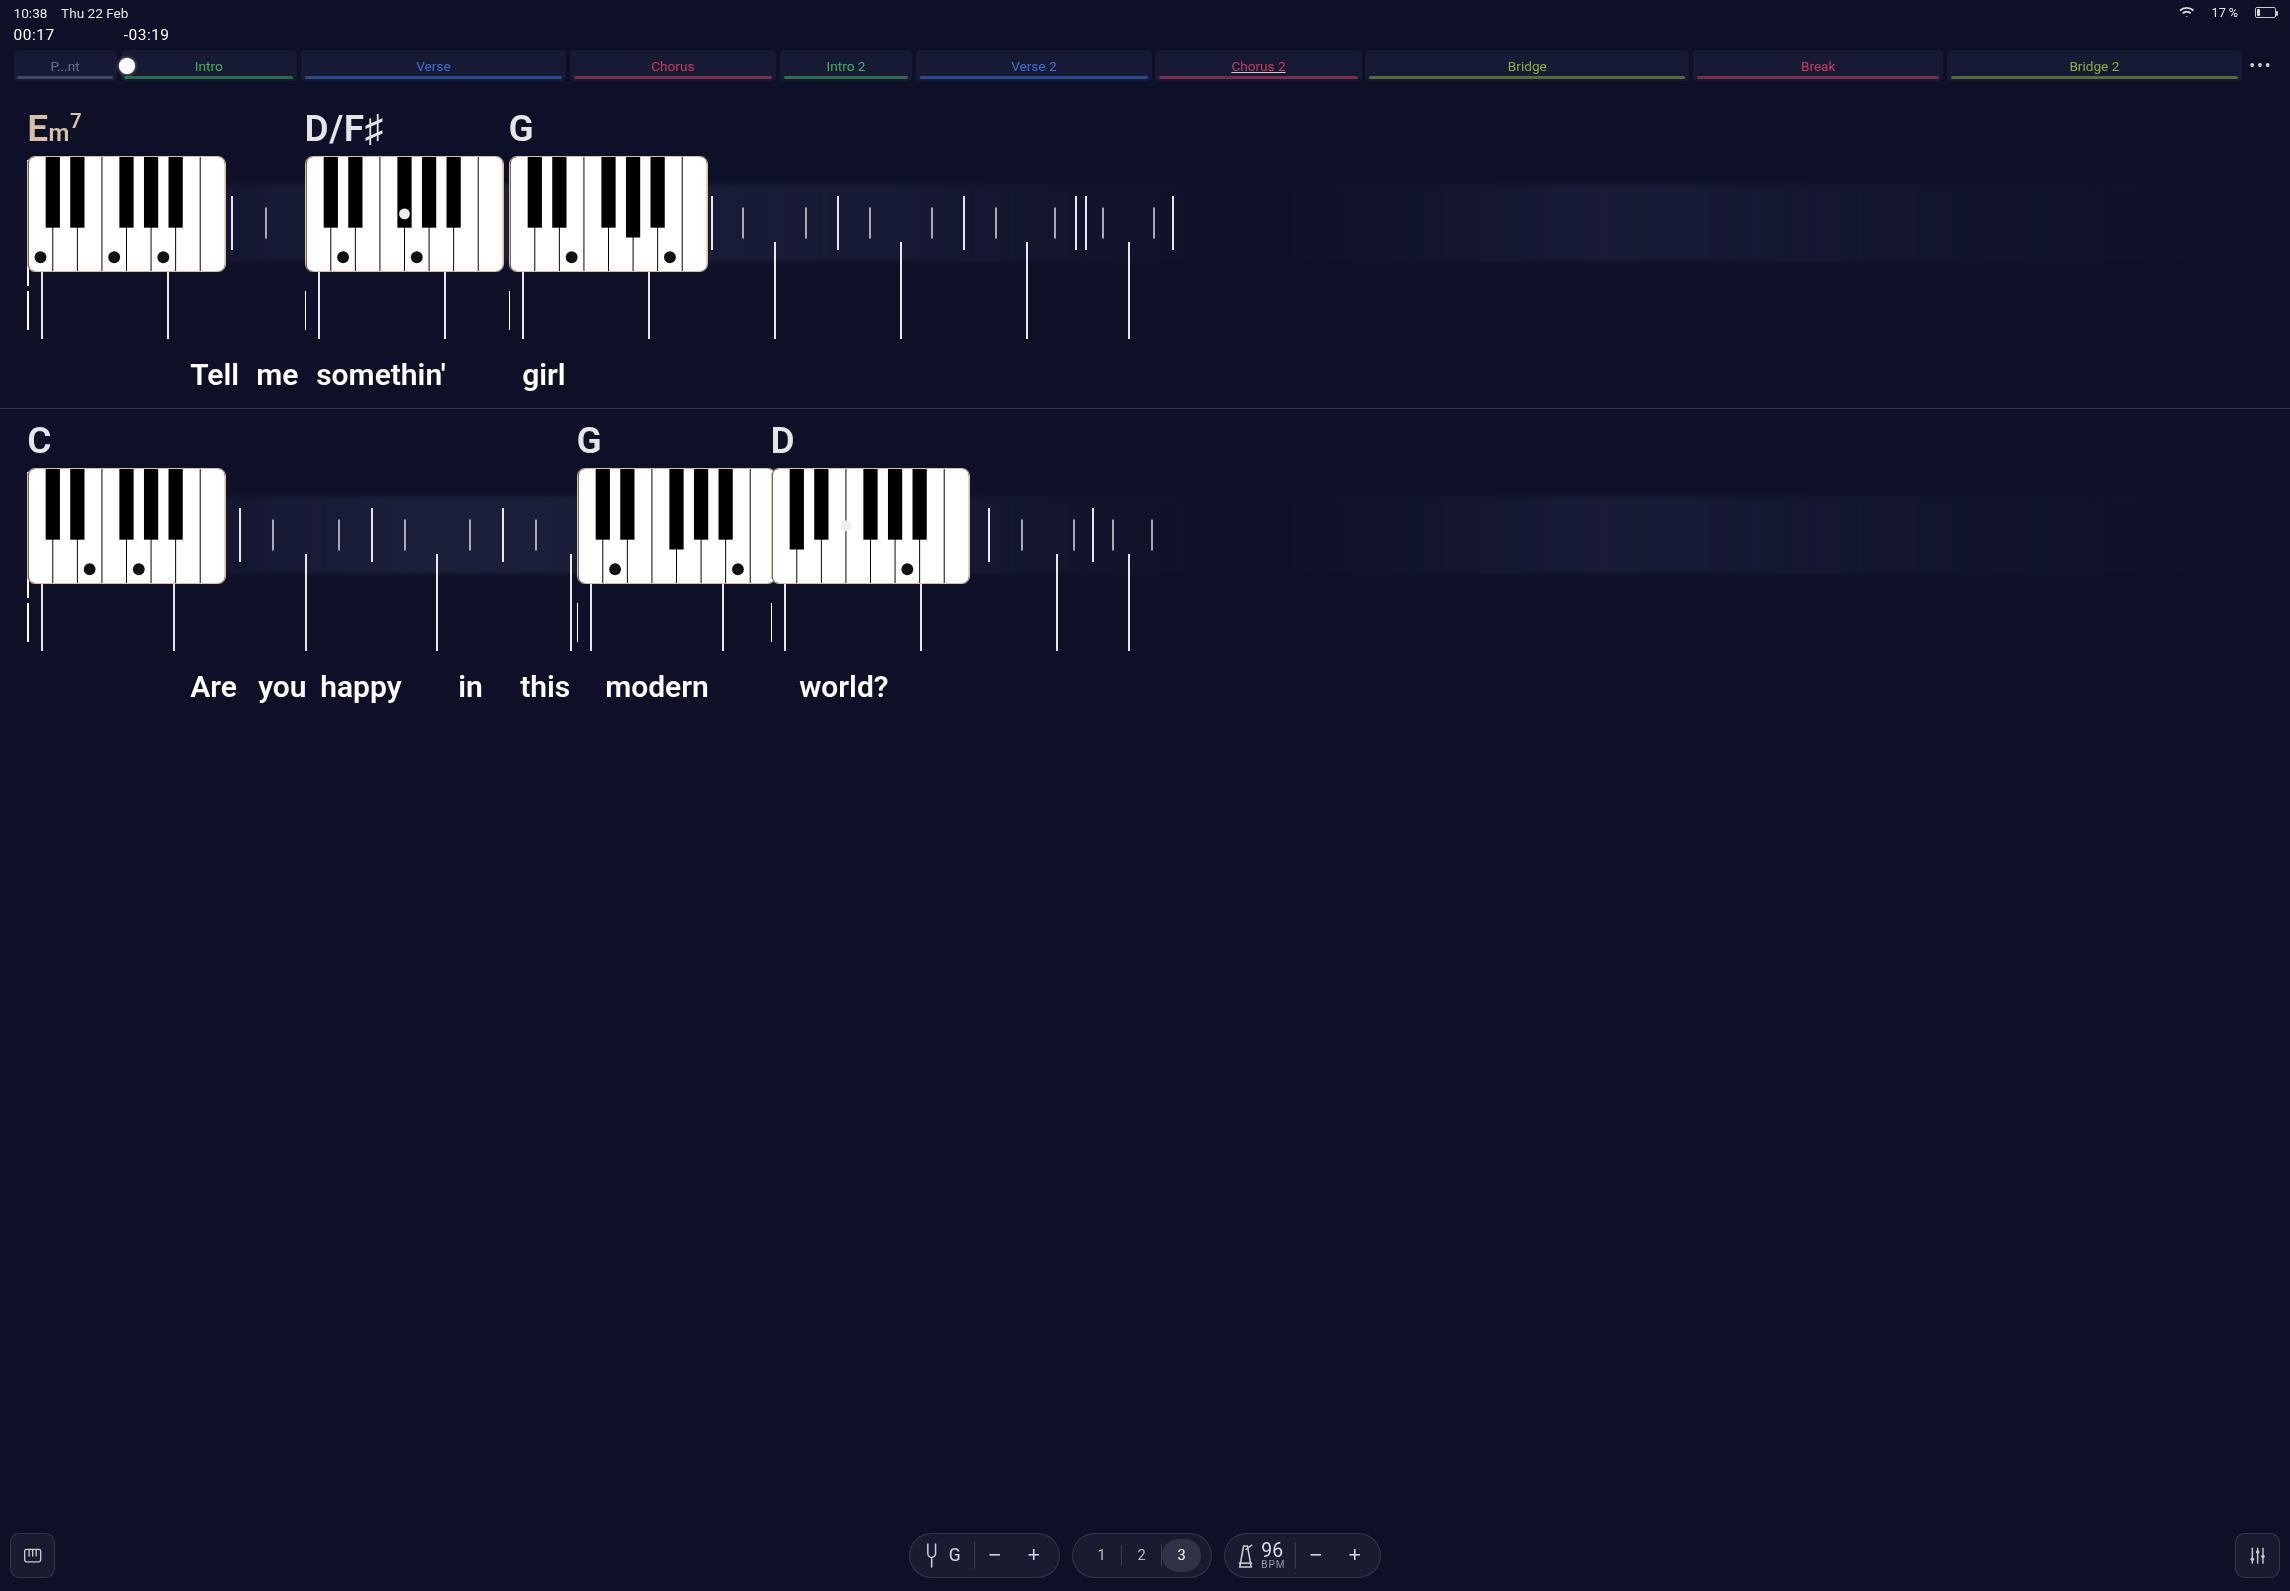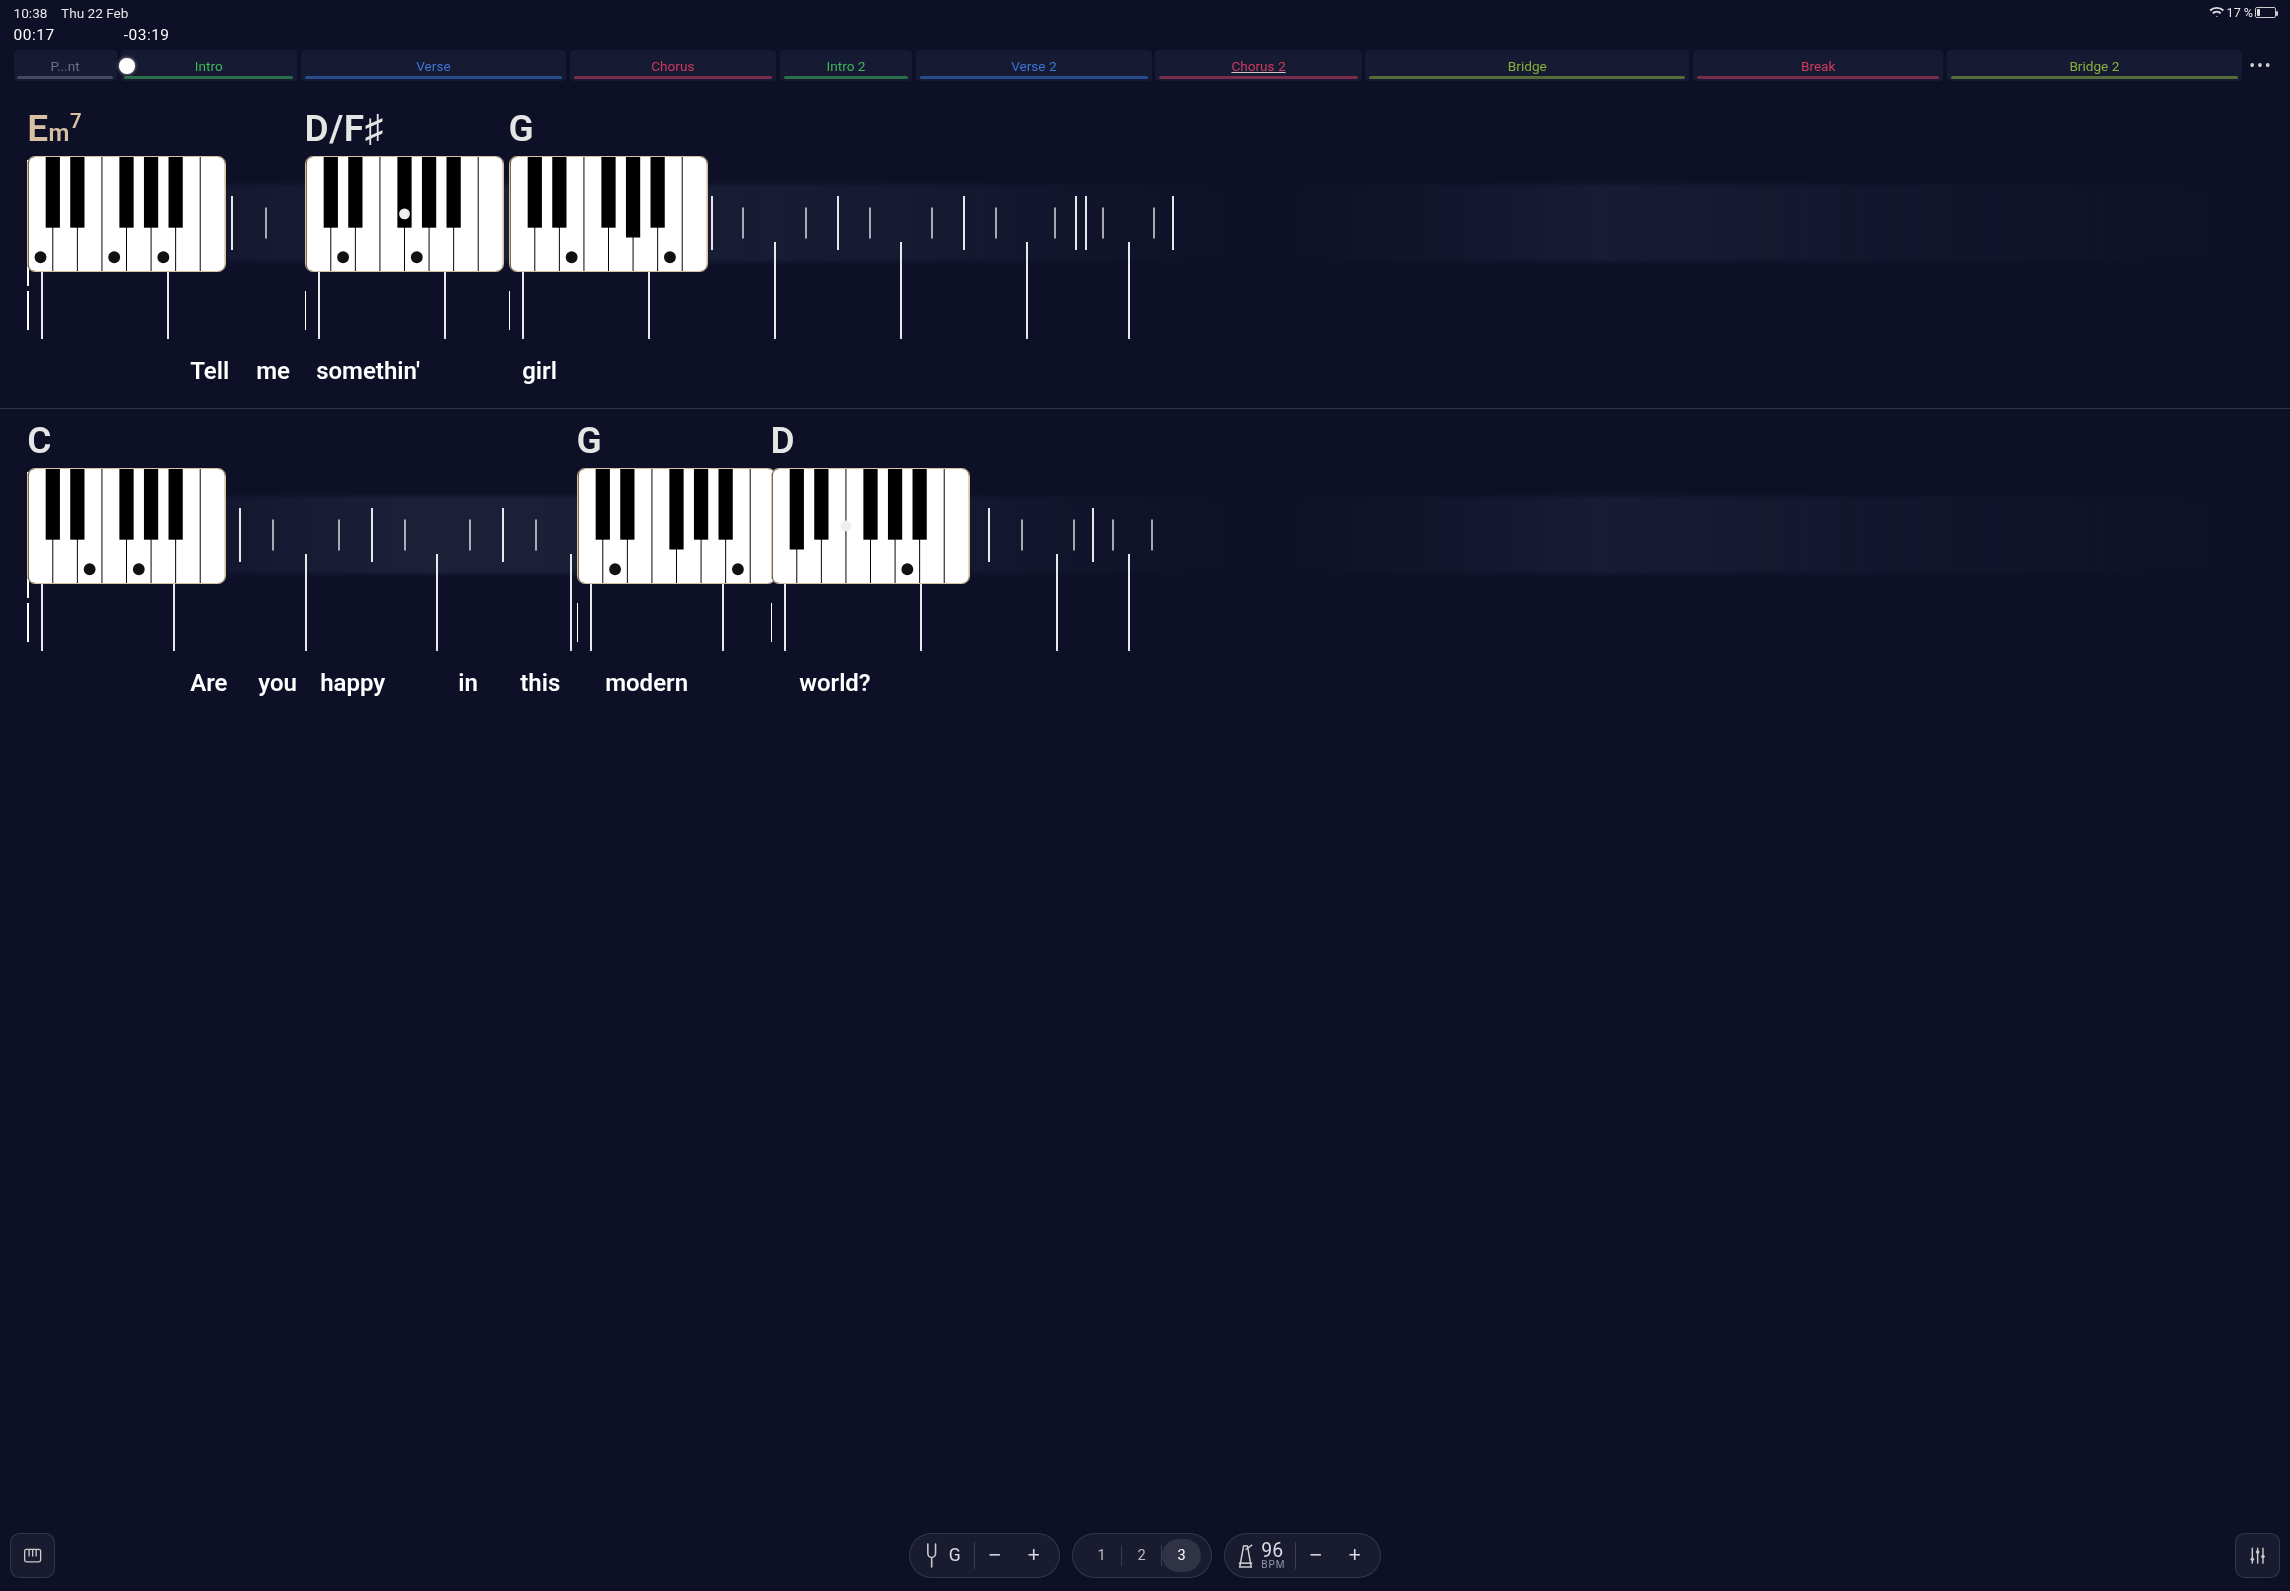--- a/index.html
+++ b/index.html
@@ -17,21 +17,21 @@
   * { box-sizing: border-box; }
   html, body { margin:0; padding:0; background:var(--bg); color:var(--fg);
     font-family: -apple-system, BlinkMacSystemFont, "Segoe UI", Roboto, Helvetica, Arial, sans-serif;
     width:1272px; height:884px; overflow:hidden; }
 
   
   .statusbar { position:absolute; top:0; left:0; right:0; height:21.3px;
     display:flex; align-items:center; padding:3.9px 13.6px 0 13.6px;
     font-size:13.6px; color:#e8e8e8; justify-content:space-between; }
   .statusbar .left { display:flex; gap:13.6px; }
-  .statusbar .right { display:flex; align-items:center; gap:2px; font-size:12.6px; }
+  .statusbar .right { display:flex; align-items:center; gap:17px; font-size:12.6px; }
   .battery-icon { width:21.3px; height:10.7px; border:1px solid #ccc; border-radius:1.9px; position:relative; }
   .battery-icon::after { content:""; position:absolute; right:-2.9px; top:2.9px; width:1.9px; height:4.9px; background:#ccc; border-radius:1px; }
   .battery-fill { position:absolute; left:1px; top:1px; bottom:1px; width:17%; background:#ddd; border-radius:1px; }
 
   
   .titlerow { position:absolute; top:23px; left:0; right:0; height:23px;
     display:flex; align-items:center; padding:0 13.6px; font-size:15.5px; }
   .titlerow .time-l { width:78px; text-align:left; letter-spacing:0.5px; }
   .titlerow .title  { flex:1; text-align:center; font-weight:500; letter-spacing:0.3px; }
   .titlerow .time-r { width:78px; text-align:right; letter-spacing:0.5px; }
@@ -79,21 +79,21 @@
   .wave { position:absolute; left:13.6px; right:0; height:78px; pointer-events:none;
     background: linear-gradient(90deg, transparent 0%, rgba(100,110,150,0.25) 18%, rgba(100,110,150,0.15) 40%, transparent 55%, rgba(100,110,150,0.18) 70%, transparent 100%);
     filter: blur(1.9px); opacity:0.7; }
   .r1 .wave { top:87px; }
   .r2 .wave { top:87px; }
 
   
   .lyrics { position:absolute; left:13.6px; right:0; display:flex; gap:0; }
   .r1 .lyrics { top:260px; }
   .r2 .lyrics { top:260px; }
-  .lyric-word { position:absolute; font-size:24px; font-weight:600; color:#fff; white-space:nowrap; }
+  .lyric-word { position:absolute; font-size:30px; font-weight:600; color:#fff; white-space:nowrap; }
 
   
   .toolbar { position:absolute; left:9.7px; right:9.7px; bottom:9.7px; height:52px;
     display:flex; align-items:center; }
   .tb-btn { height:45px; border:1px solid var(--pill-border); border-radius:9.7px;
     background:var(--pill-bg); display:flex; align-items:center; justify-content:center;
     color:#ccc; cursor:pointer; }
   .tb-left, .tb-right { width:45px; }
   .tb-center { flex:1; display:flex; justify-content:center; gap:11.6px; }
   .pill { height:45px; border:1px solid var(--pill-border); border-radius:23px;

